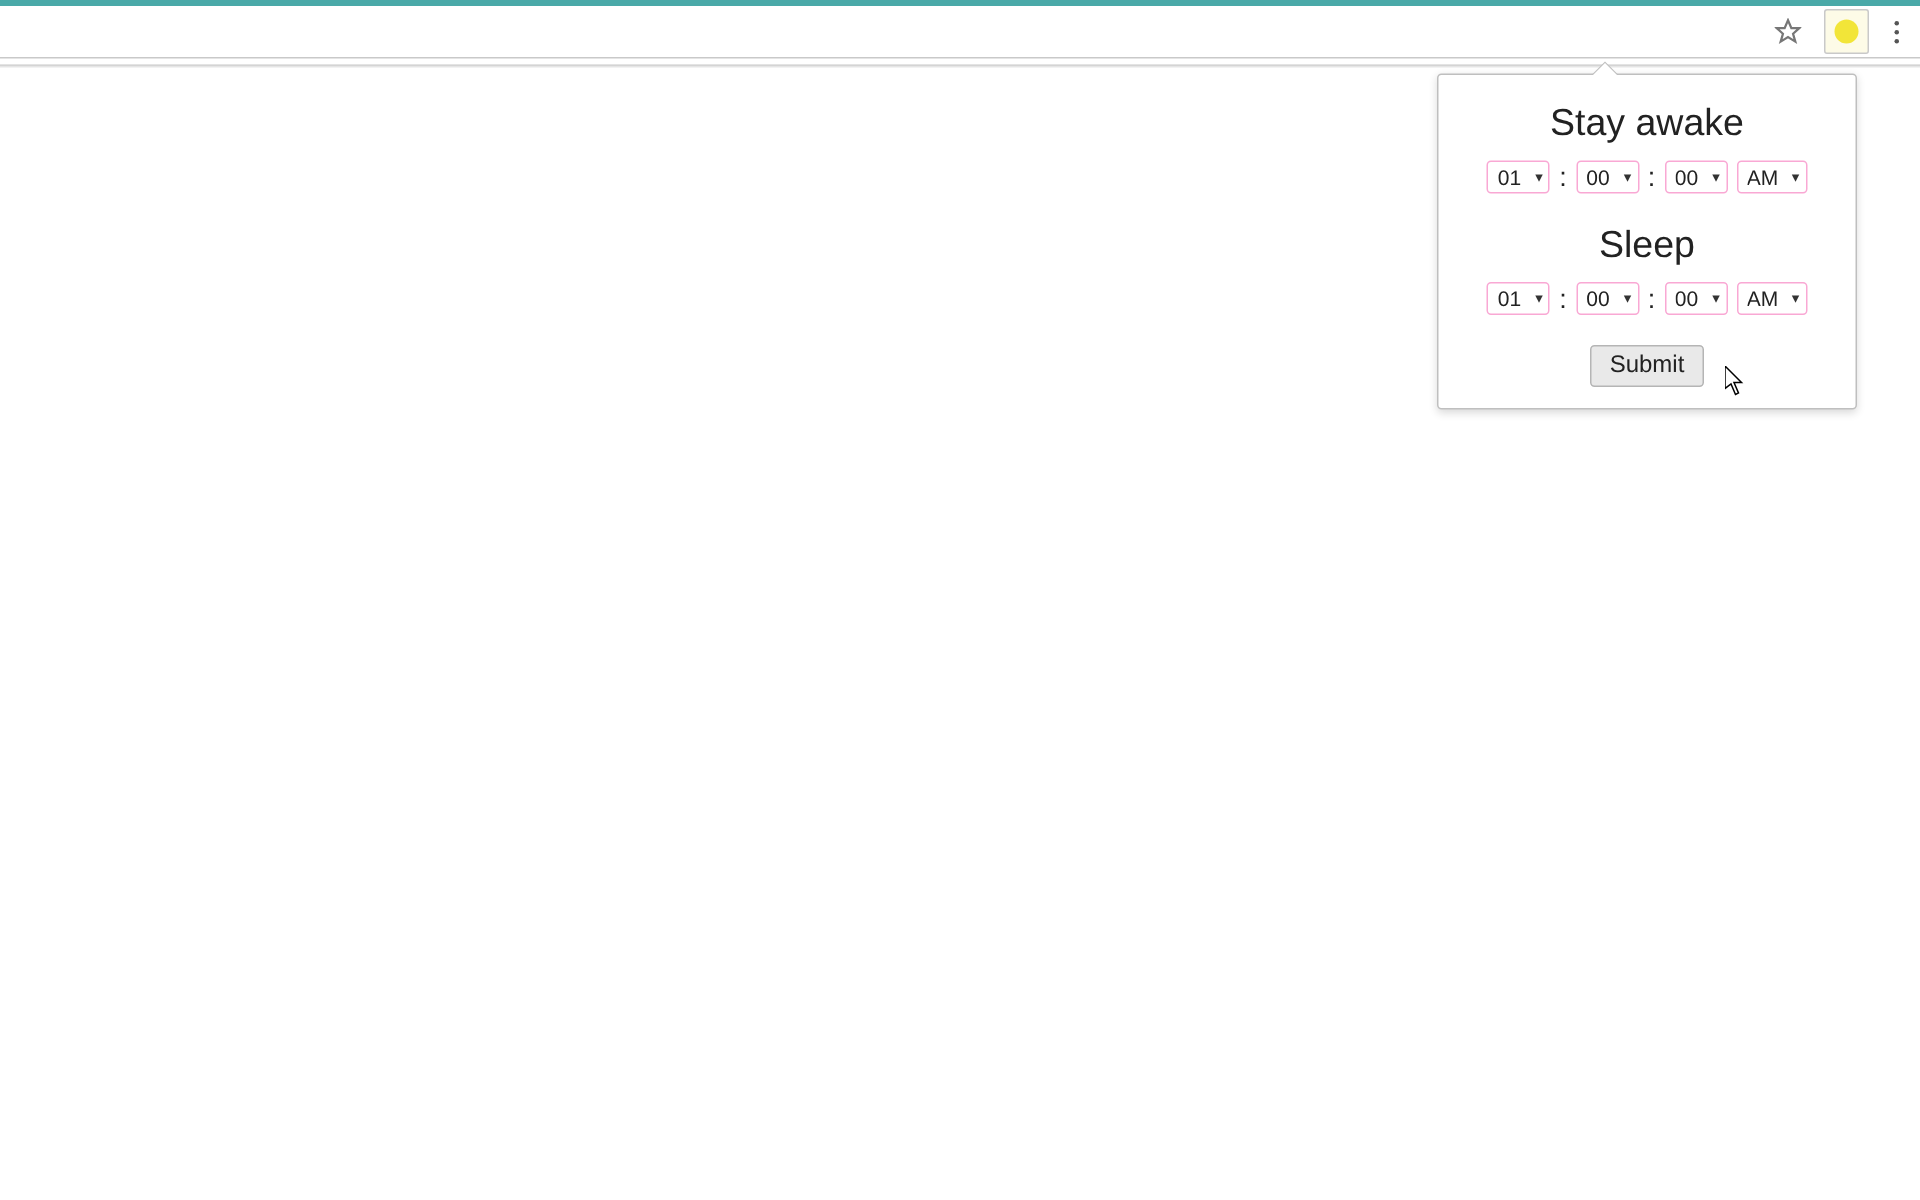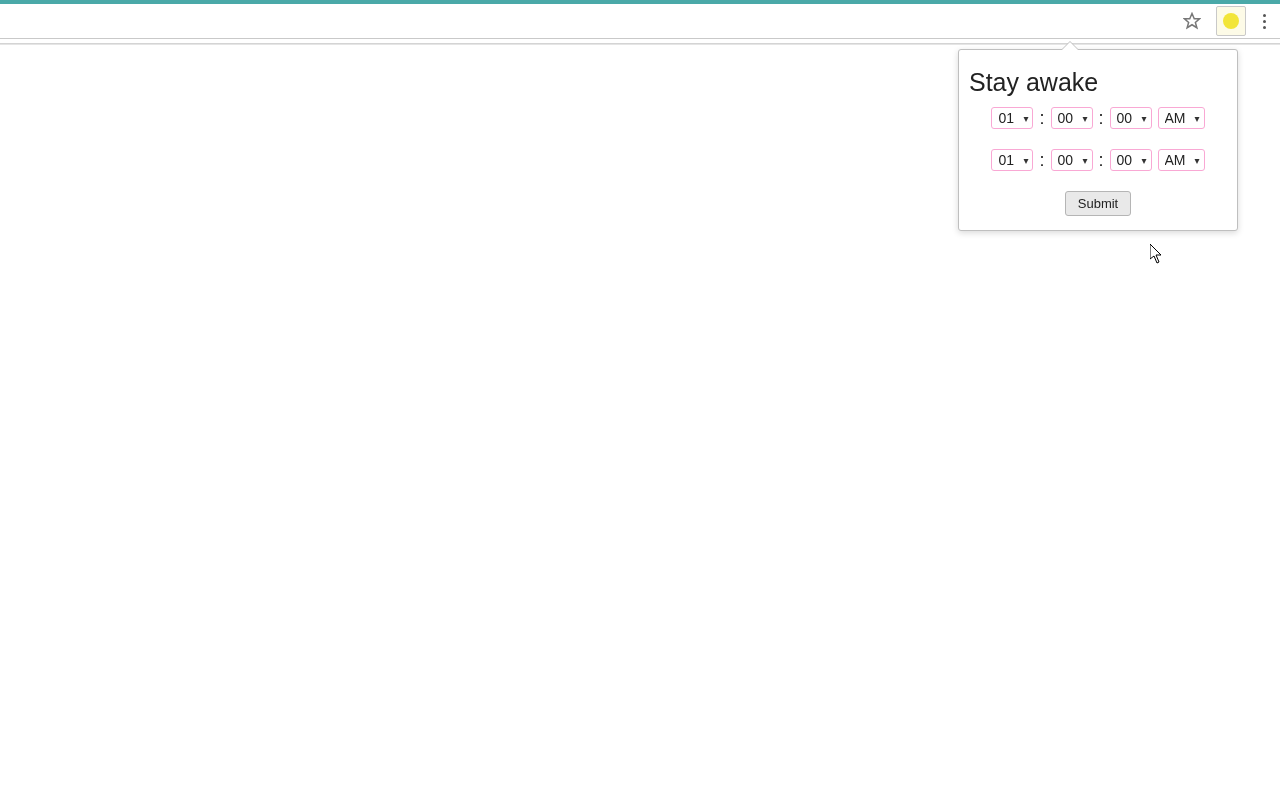--- a/index.html
+++ b/index.html
@@ -122,21 +122,21 @@
       position: absolute;
       top: -8px;
       right: 159px;
       width: 0;
       height: 0;
       border-left: 8px solid transparent;
       border-right: 8px solid transparent;
       border-bottom: 8px solid #fff;
     }
     .section-title {
-      text-align: left;
+      text-align: center;
       font-size: 25px;
       font-weight: 400;
       color: #222;
       margin-bottom: 10px;
     }
     .time-row {
       display: flex;
       align-items: center;
       justify-content: center;
       gap: 6px;
@@ -177,21 +177,21 @@
       color: #222;
     }
     .submit-wrap {
       text-align: center;
     }
     .submit-btn {
       background: #e9e9e9;
       border: 1px solid #b5b5b5;
       border-radius: 3px;
       padding: 4px 12px;
-      font-size: 13px;
+      font-size: 16px;
       font-family: Arial, sans-serif;
       cursor: pointer;
       color: #222;
     }
     
     .cursor {
       position: absolute;
       width: 14px;
       height: 20px;
       pointer-events: none;
@@ -229,20 +229,21 @@
   <div class="section-title">Stay awake</div>
   <div class="time-row">
     <span class="sel-wrapper"><select class="sel"><option>01</option></select></span>
     <span class="colon">:</span>
     <span class="sel-wrapper"><select class="sel"><option>00</option></select></span>
     <span class="colon">:</span>
     <span class="sel-wrapper"><select class="sel"><option>00</option></select></span>
     <span class="sel-wrapper"><select class="sel"><option>AM</option></select></span>
   </div>
 
+  <div class="section-title">Sleep</div>
   <div class="time-row">
     <span class="sel-wrapper"><select class="sel"><option>01</option></select></span>
     <span class="colon">:</span>
     <span class="sel-wrapper"><select class="sel"><option>00</option></select></span>
     <span class="colon">:</span>
     <span class="sel-wrapper"><select class="sel"><option>00</option></select></span>
     <span class="sel-wrapper"><select class="sel"><option>AM</option></select></span>
   </div>
 
   <div class="submit-wrap">

